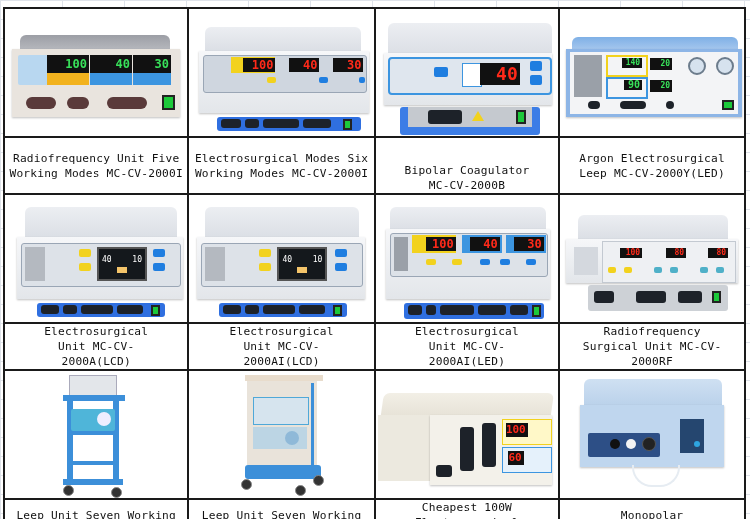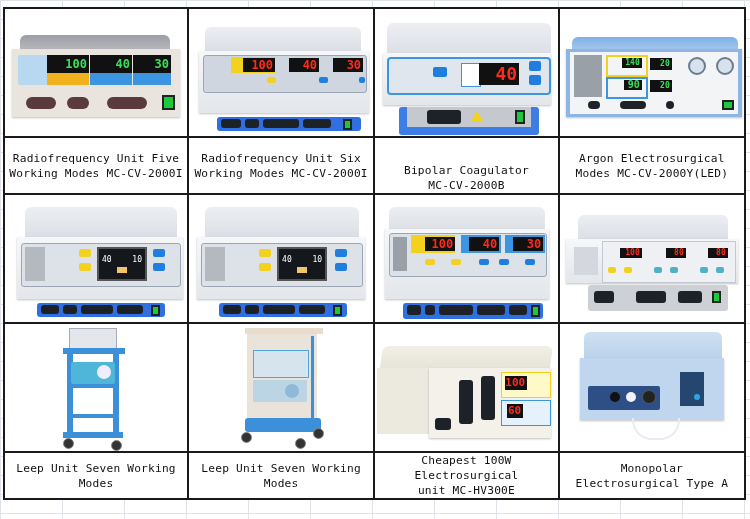--- a/index.html
+++ b/index.html
@@ -120,23 +120,23 @@
           <div class="sock" style="left:54px;top:52px;width:26px;height:8px;border-radius:4px;"></div>
           <div class="sock" style="left:100px;top:52px;width:8px;height:8px;border-radius:50%;"></div>
           <div class="pwr" style="left:156px;top:51px;width:8px;height:6px;"></div>
         </div>
       </div>
     </td>
   </tr>
 
   <tr>
     <td class="capcell h36"><span class="cap">Radiofrequency Unit Five Working Modes MC-CV-2000I</span></td>
-    <td class="capcell h36"><span class="cap">Radiofrequency Unit Six Working Modes MC-CV-2000I</span></td>
+    <td class="capcell h36"><span class="cap">Electrosurgical Modes Six Working Modes MC-CV-2000I</span></td>
     <td class="capcell h36"><span class="cap" style="padding:0 20px;margin-top:25px;">Bipolar Coagulator MC-CV-2000B</span></td>
-    <td class="capcell h36"><span class="cap">Argon Electrosurgical Modes MC-CV-2000Y(LED)</span></td>
+    <td class="capcell h36"><span class="cap">Argon Electrosurgical Leep MC-CV-2000Y(LED)</span></td>
   </tr>
 
   <tr>
     <td class="imgcell col1">
       <div class="dev" style="left:10px;top:12px;width:170px;height:112px;">
         <div class="lid" style="left:10px;top:0;width:152px;height:38px;"></div>
         <div class="front" style="left:2px;top:30px;width:166px;height:62px;">
           <div class="panel" style="left:4px;top:6px;width:158px;height:42px;background:#dde2e8;"></div>
           <div style="position:absolute;left:8px;top:10px;width:20px;height:34px;background:#b4b9c0;"></div>
           <div class="btn-y" style="left:62px;top:12px;width:12px;height:8px;"></div>
@@ -230,20 +230,26 @@
         <div style="position:absolute;left:24px;top:70px;width:140px;height:26px;background:#cdd1d6;border-radius:3px;">
           <div class="sock" style="left:6px;top:6px;width:20px;height:12px;"></div>
           <div class="sock" style="left:48px;top:6px;width:30px;height:12px;"></div>
           <div class="sock" style="left:90px;top:6px;width:24px;height:12px;"></div>
           <div class="pwr" style="left:124px;top:6px;width:5px;height:8px;"></div>
         </div>
       </div>
     </td>
   </tr>
 
+  <tr>
+    <td class="capcell h36"><span class="cap" style="padding:0 24px;">Electrosurgical Unit MC-CV-2000A(LCD)</span></td>
+    <td class="capcell h36"><span class="cap" style="padding:0 24px;">Electrosurgical Unit MC-CV-2000AI(LCD)</span></td>
+    <td class="capcell h36"><span class="cap" style="padding:0 24px;">Electrosurgical Unit MC-CV-2000AI(LED)</span></td>
+    <td class="capcell h36"><span class="cap" style="padding:0 14px;">Radiofrequency Surgical Unit MC-CV-2000RF</span></td>
+  </tr>
 
   <tr>
     <td class="imgcell col1">
       <div class="dev" style="left:56px;top:4px;width:66px;height:122px;">
         <div style="position:absolute;left:8px;top:0;width:46px;height:20px;background:#e3e6ea;border:1px solid #aab;"></div>
         <div class="cart" style="left:2px;top:20px;width:62px;height:6px;"></div>
         <div class="cart" style="left:6px;top:26px;width:6px;height:80px;"></div>
         <div class="cart" style="left:52px;top:26px;width:6px;height:80px;"></div>
         <div style="position:absolute;left:10px;top:34px;width:44px;height:22px;background:#4fb5d9;border-radius:2px;"></div>
         <div style="position:absolute;left:36px;top:37px;width:14px;height:14px;border-radius:50%;background:#eef;"></div>

